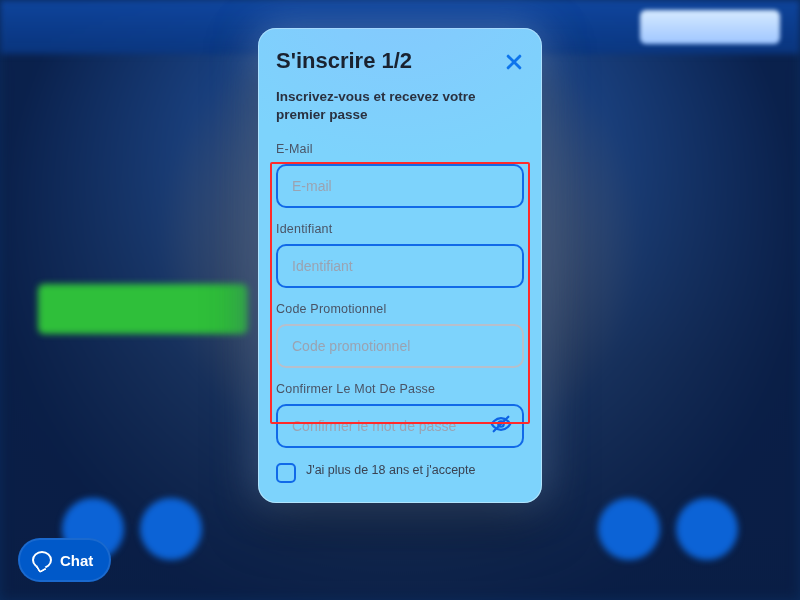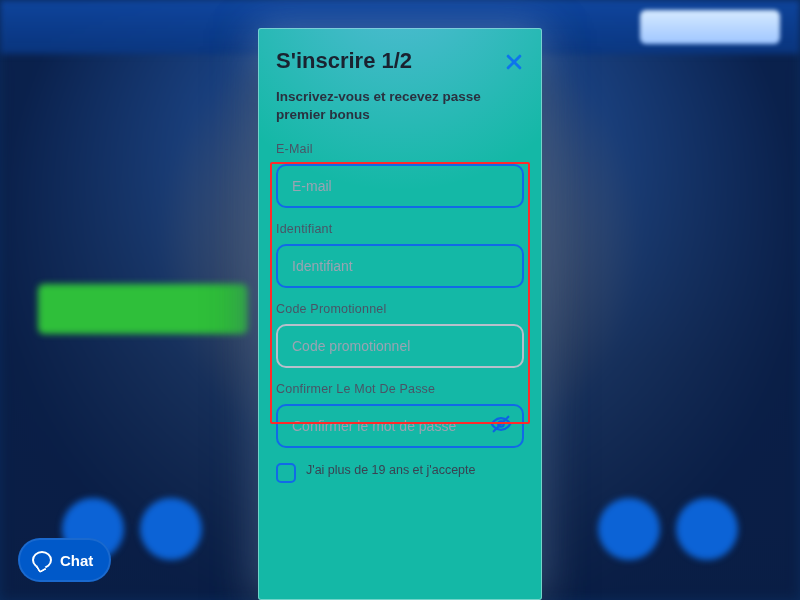--- a/index.html
+++ b/index.html
@@ -42,22 +42,22 @@
     position:relative;
   }
   .chat-bubble::after{
     content:""; position:absolute; left:3px; bottom:-5px; width:6px; height:6px;
     border-left:2.5px solid #fff; border-bottom:2.5px solid #fff; transform:rotate(-30deg);
     border-bottom-left-radius:3px; background:#0059c9;
   }
 
   
   .modal {
-    position:absolute; left:258px; top:28px; width:284px; height:572px;
-    background:#14b8a6; border-radius:3px;
+    position:absolute; left:258px; top:28px; width:284px; height:475px;
+    background:#7dd3fc; border-radius:18px;
     box-shadow:
       0 18px 50px rgba(0,0,0,0.5),
       0 0 0 1px rgba(255,255,255,0.4) inset,
       0 0 40px rgba(130,180,255,0.6);
     padding: 20px 18px 0 18px;
     overflow:hidden;
   }
   .modal::before{
     content:""; position:absolute; inset:0;
     background: radial-gradient(ellipse 140% 70% at 50% -10%, rgba(140,190,255,0.55), rgba(255,255,255,0) 55%);
@@ -118,21 +118,21 @@
 <div class="modal">
   <div class="mhead">
     <div class="title">S'inscrire 1/2</div>
     <div class="close">
       <span>
         <svg viewBox="0 0 24 24" fill="none">
             <path d="M5 5 L19 19 M19 5 L5 19"></path>
           </svg>
       </span>
     </div>
-    <div class="subtitle">Inscrivez-vous et recevez passe premier bonus</div>
+    <div class="subtitle">Inscrivez-vous et recevez votre premier passe</div>
   </div>
 
   <div class="redbox"></div>
 
   <div class="form">
 
     <div class="fg">
       <span class="lbl">E-Mail</span>
       <div class="inpwrap">
         <input class="inp" type="text" placeholder="E-mail" style="">
@@ -165,17 +165,17 @@
               <circle cx="12" cy="12" r="3"></circle>
               <path d="M4 20 L20 4"></path>
             </svg>
           </span>
         </span>
       </div>
     </div>
 
     <div class="checkrow">
       <div class="chk"></div>
-      <div class="chktxt">J'ai plus de 19 ans et j'accepte</div>
+      <div class="chktxt">J'ai plus de 18 ans et j'accepte</div>
     </div>
 
   </div>
 </div>
 
 </body></html>

